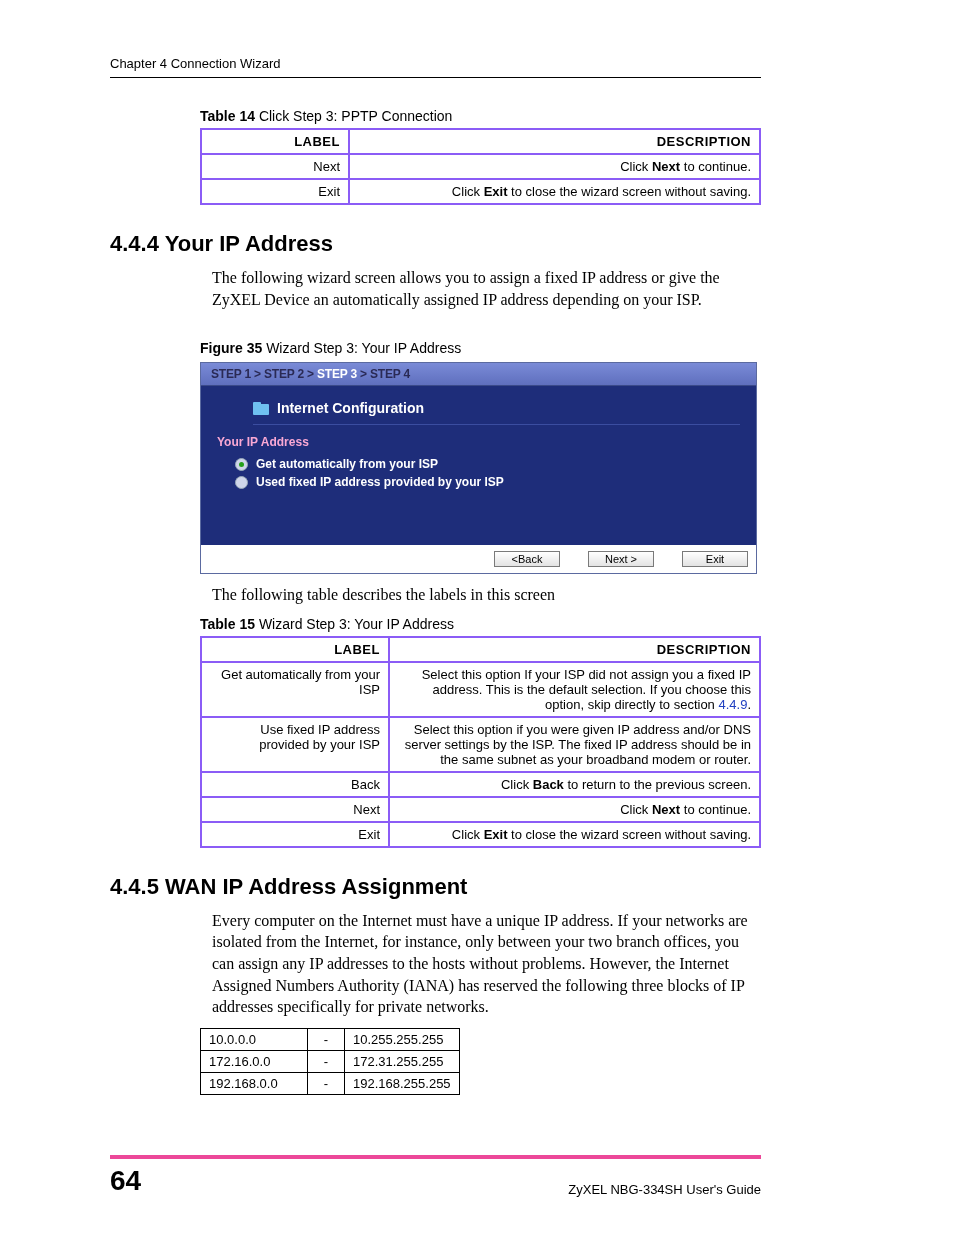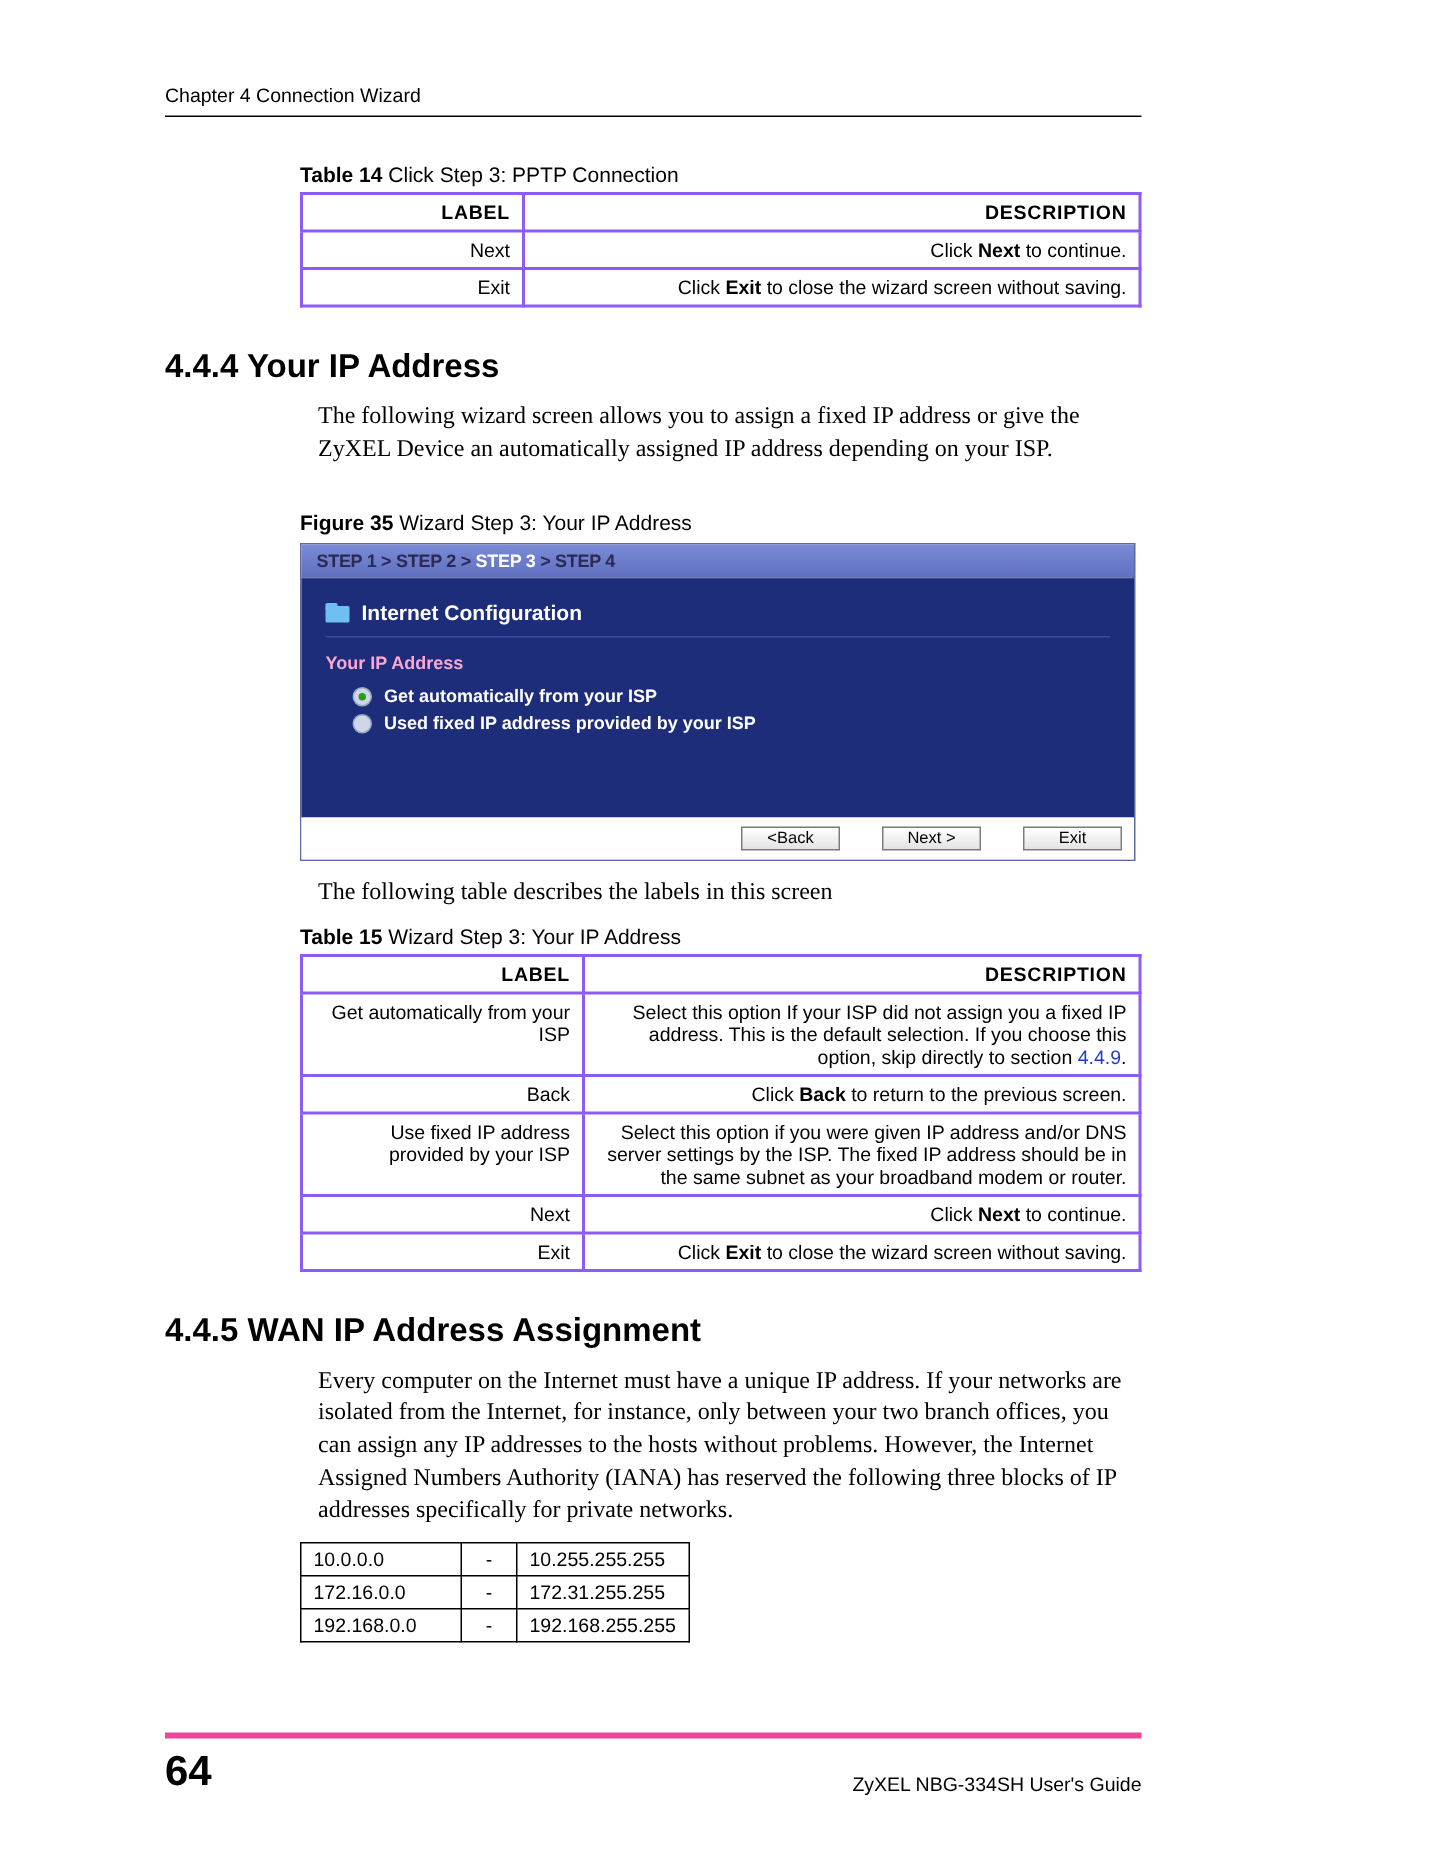--- a/index.html
+++ b/index.html
@@ -85,20 +85,21 @@
   }
   .wiz-title {
     display: flex;
     align-items: center;
     gap: 8px;
     font-size: 14px;
     font-weight: bold;
     color: #fff;
     padding: 4px 0 8px 0;
     border-bottom: 1px solid #3b4da0;
+    margin-left: 36px;
   }
   .folder-icon {
     width: 16px; height: 13px; position: relative;
   }
   .folder-icon::before {
     content: ""; position: absolute; left: 0; top: 2px;
     width: 16px; height: 11px; background: #6fc0f0; border-radius: 1px;
   }
   .folder-icon::after {
     content: ""; position: absolute; left: 0; top: 0;
@@ -237,26 +238,26 @@
       <tbody>
           <tr>
         <th style="width:170px">LABEL</th>
         <th>DESCRIPTION</th>
       </tr>
       <tr>
         <td>Get automatically from your ISP</td>
         <td><span>Select this option If your ISP did not assign you a fixed IP address. This is the default selection. If you choose this option, skip directly to section </span><span class="link">4.4.9</span><span>.</span></td>
       </tr>
       <tr>
+        <td>Use fixed IP address provided by your ISP</td>
+        <td>Select this option if you were given IP address and/or DNS server settings by the ISP. The fixed IP address should be in the same subnet as your broadband modem or router.</td>
+      </tr>
+      <tr>
         <td>Back</td>
         <td><span>Click </span><b>Back</b><span> to return to the previous screen.</span></td>
-      </tr>
-      <tr>
-        <td>Use fixed IP address provided by your ISP</td>
-        <td>Select this option if you were given IP address and/or DNS server settings by the ISP. The fixed IP address should be in the same subnet as your broadband modem or router.</td>
       </tr>
       <tr>
         <td>Next</td>
         <td><span>Click </span><b>Next</b><span> to continue.</span></td>
       </tr>
       <tr>
         <td>Exit</td>
         <td><span>Click </span><b>Exit</b><span> to close the wizard screen without saving.</span></td>
       </tr>
     </tbody>

